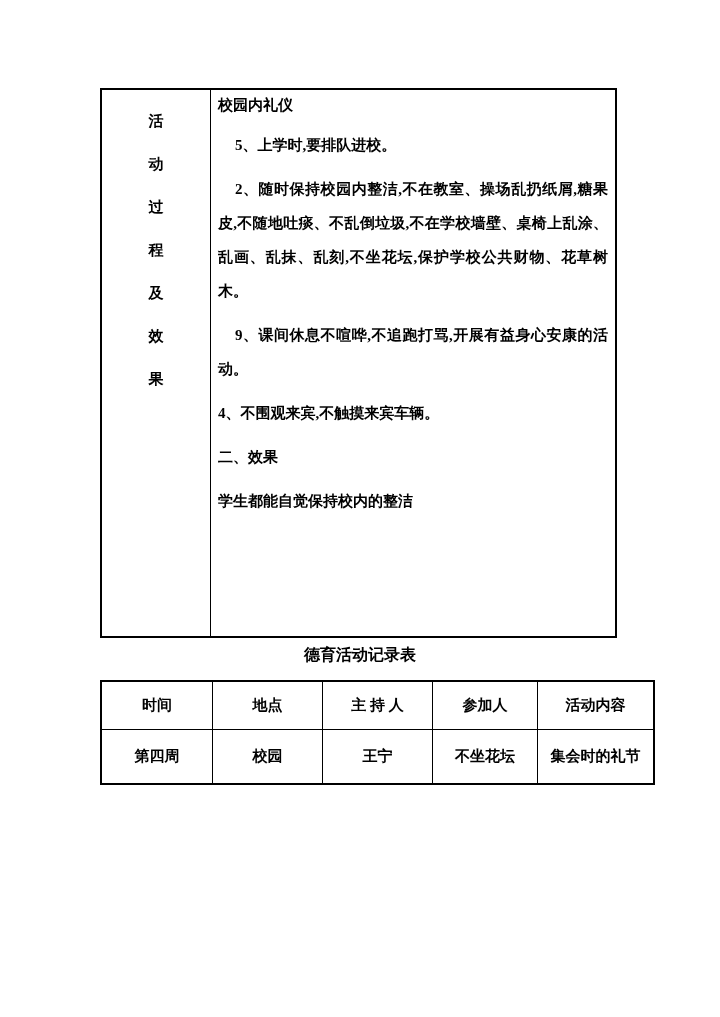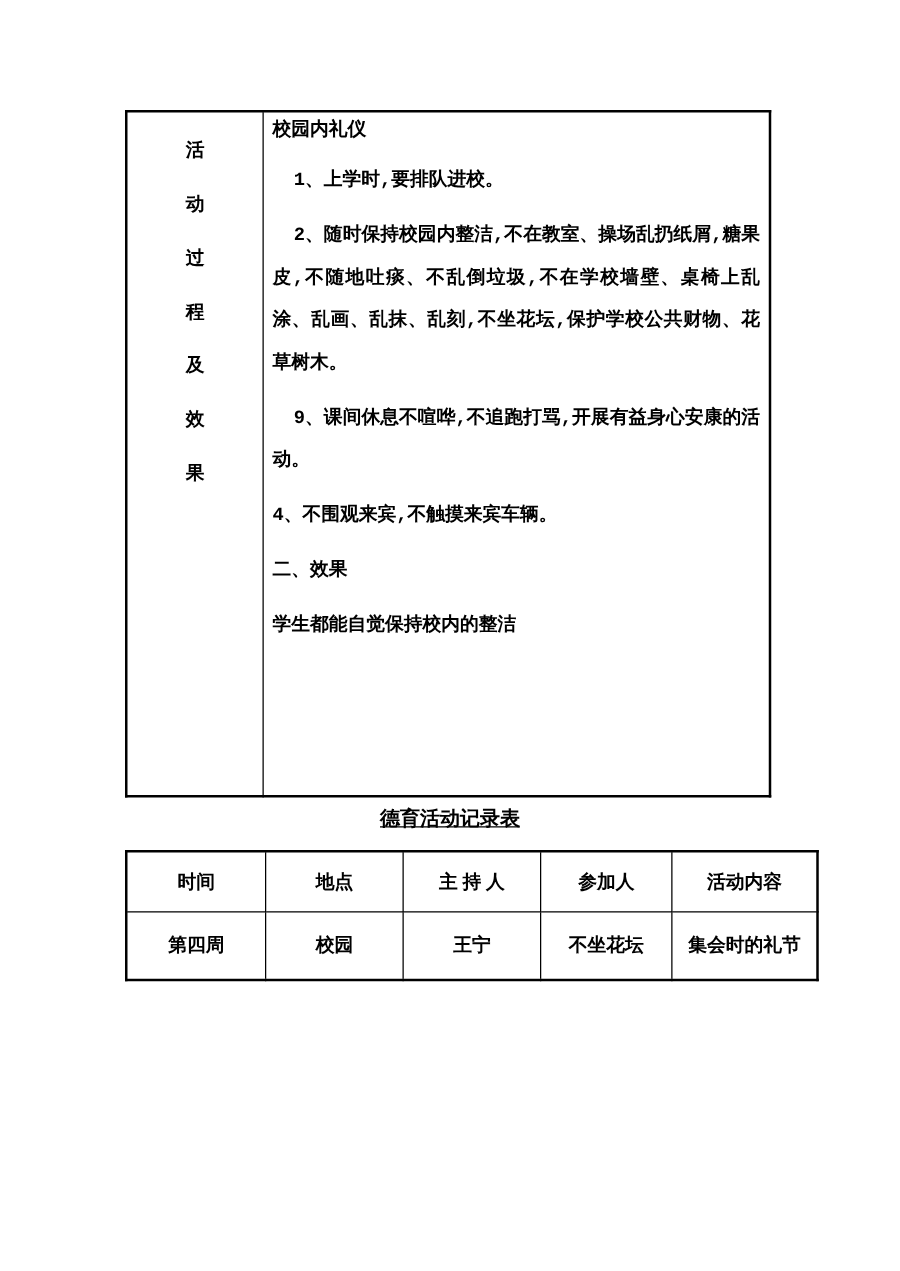--- a/index.html
+++ b/index.html
@@ -39,21 +39,20 @@
     padding-top: 10px;
   }
   .vchar {
     font-size: 15px;
     font-weight: bold;
     height: 43px;
     line-height: 43px;
   }
   .content-cell {
     padding: 2px 7px 4px 7px;
-    font-family: Liberation Mono, monospace;
   }
   .content-cell p {
     margin: 10px 0;
     font-size: 15px;
     line-height: 34px;
     font-weight: bold;
     text-align: justify;
   }
   .content-cell p.first {
     margin-top: 0;
@@ -64,21 +63,20 @@
   }
   
   .doc-title {
     position: absolute;
     left: 0;
     top: 645px;
     width: 720px;
     text-align: center;
     font-size: 16px;
     font-weight: bold;
-    text-decoration: underline;
   }
   
   .record-table {
     position: absolute;
     left: 100px;
     top: 680px;
     width: 527px;
     border: 2px solid #000;
   }
   .record-table th,
@@ -110,21 +108,21 @@
         <div class="vchar">活</div>
         <div class="vchar">动</div>
         <div class="vchar">过</div>
         <div class="vchar">程</div>
         <div class="vchar">及</div>
         <div class="vchar">效</div>
         <div class="vchar">果</div>
       </td>
       <td class="content-cell">
         <p class="first">校园内礼仪</p>
-        <p class="indent">1、上学时,要排队进校。</p>
+        <p class="indent">5、上学时,要排队进校。</p>
         <p class="indent">2、随时保持校园内整洁,不在教室、操场乱扔纸屑,糖果皮,不随地吐痰、不乱倒垃圾,不在学校墙壁、桌椅上乱涂、乱画、乱抹、乱刻,不坐花坛,保护学校公共财物、花草树木。</p>
         <p class="indent">9、课间休息不喧哗,不追跑打骂,开展有益身心安康的活动。</p>
         <p>4、不围观来宾,不触摸来宾车辆。</p>
         <p>二、效果</p>
         <p>学生都能自觉保持校内的整洁</p>
       </td>
     </tr>
   </tbody>
     </table>
 

